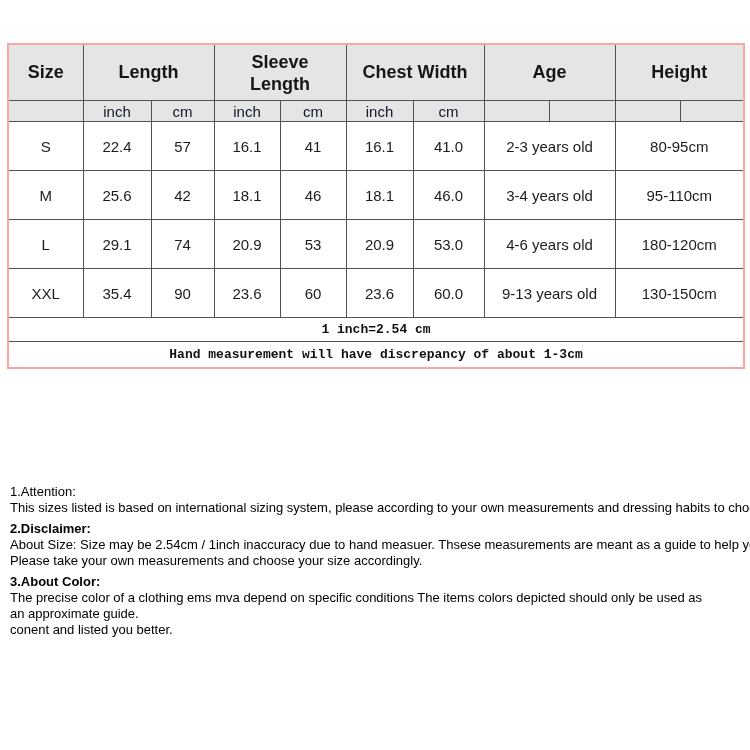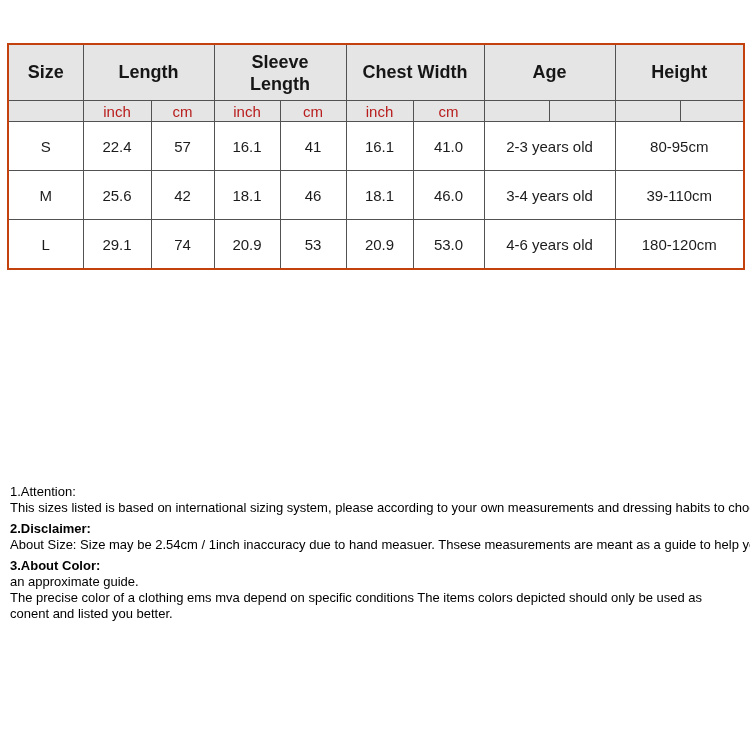--- a/index.html
+++ b/index.html
@@ -10,21 +10,21 @@
     color: #111;
     position: relative;
     overflow: hidden;
   }
   .chart-table {
     position: absolute;
     left: 7px; top: 43px;
     width: 736px;
     border-collapse: collapse;
     table-layout: fixed;
-    border: 2px solid #c2410c;
+    border: 2px solid #fca5a5;
   }
   .chart-table th, .chart-table td {
     border: 1px solid #525252;
     text-align: center;
     vertical-align: middle;
     padding: 0;
     overflow: hidden;
   }
   .hrow1 th {
     background: #e5e5e5;
@@ -32,21 +32,21 @@
     font-weight: bold;
     height: 55px;
     color: #161616;
   }
   .hrow1 .wrap2 { display: inline-block; width: 72px; line-height: 22px; }
   .hrow2 th {
     background: #e5e5e5;
     font-size: 15px;
     font-weight: normal;
     height: 20px;
-    color: #b91c1c;
+    color: #0f172a;
   }
   .drow td {
     font-size: 15px;
     height: 48px;
     background: #ffffff;
     color: #1c1c1c;
   }
   .note-row td {
     font-family: "Liberation Mono", monospace;
     font-weight: bold;
@@ -122,40 +122,58 @@
     </tr>
     <tr class="drow">
       <td>M</td>
       <td>25.6</td>
       <td>42</td>
       <td>18.1</td>
       <td>46</td>
       <td>18.1</td>
       <td>46.0</td>
       <td colspan="2">3-4 years old</td>
-      <td colspan="2">39-110cm</td>
+      <td colspan="2">95-110cm</td>
     </tr>
     <tr class="drow">
       <td>L</td>
       <td>29.1</td>
       <td>74</td>
       <td>20.9</td>
       <td>53</td>
       <td>20.9</td>
       <td>53.0</td>
       <td colspan="2">4-6 years old</td>
       <td colspan="2">180-120cm</td>
     </tr>
+    <tr class="drow">
+      <td>XXL</td>
+      <td>35.4</td>
+      <td>90</td>
+      <td>23.6</td>
+      <td>60</td>
+      <td>23.6</td>
+      <td>60.0</td>
+      <td colspan="2">9-13 years old</td>
+      <td colspan="2">130-150cm</td>
+    </tr>
   </tbody>
   <tfoot>
+    <tr class="note-row n1">
+      <td colspan="11">1 inch=2.54 cm</td>
+    </tr>
+    <tr class="note-row n2">
+      <td colspan="11">Hand measurement will have discrepancy of about 1-3cm</td>
+    </tr>
   </tfoot>
 </table>
 
 <div class="notes">
   <p>1.Attention:</p>
   <p>This sizes listed is based on international sizing system, please according to your own measurements and dressing habits to choose your suitable size.</p>
   <p class="gap">2.Disclaimer:</p>
   <p>About Size: Size may be 2.54cm / 1inch inaccuracy due to hand measuer. Thsese measurements are meant as a guide to help you select the correct size.</p>
+  <p>Please take your own measurements and choose your size accordingly.</p>
   <p class="gap">3.About Color:</p>
+  <p>The precise color of a clothing ems mva depend on specific conditions The items colors depicted should only be used as</p>
   <p>an approximate guide.</p>
-  <p>The precise color of a clothing ems mva depend on specific conditions The items colors depicted should only be used as</p>
   <p>conent and listed you better.</p>
 </div>
 
 </body></html>

